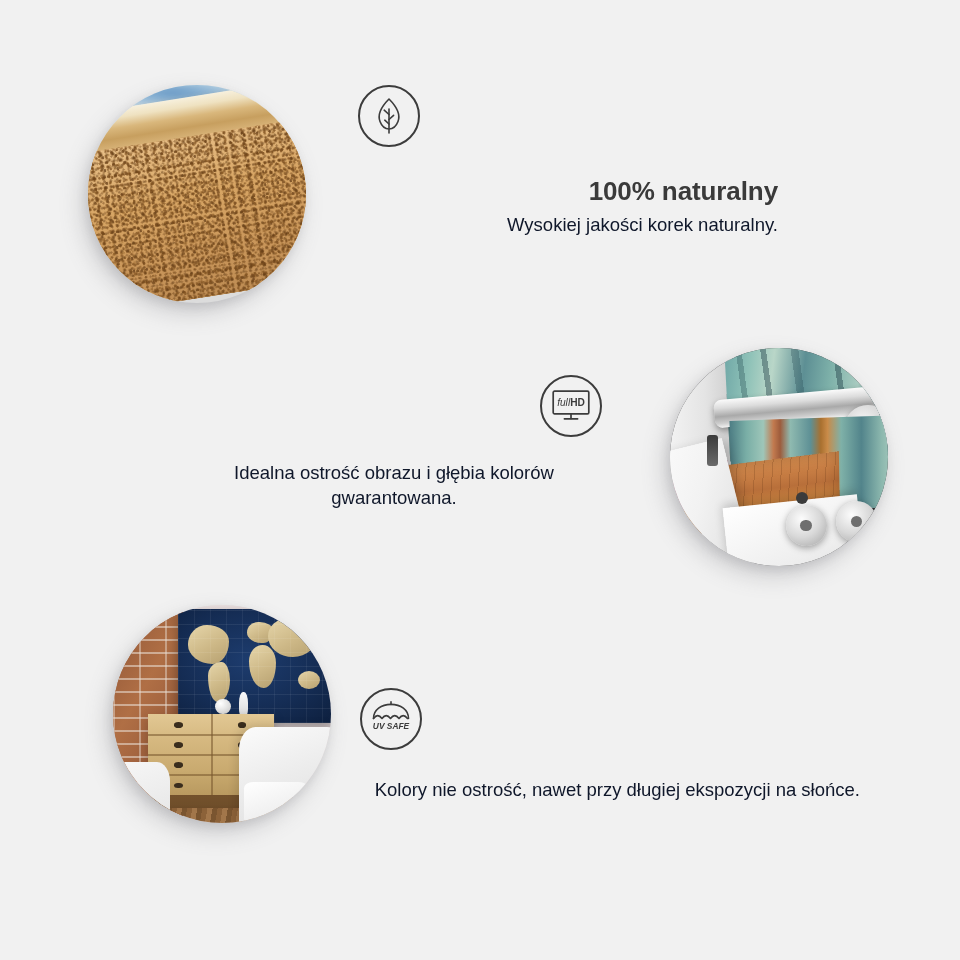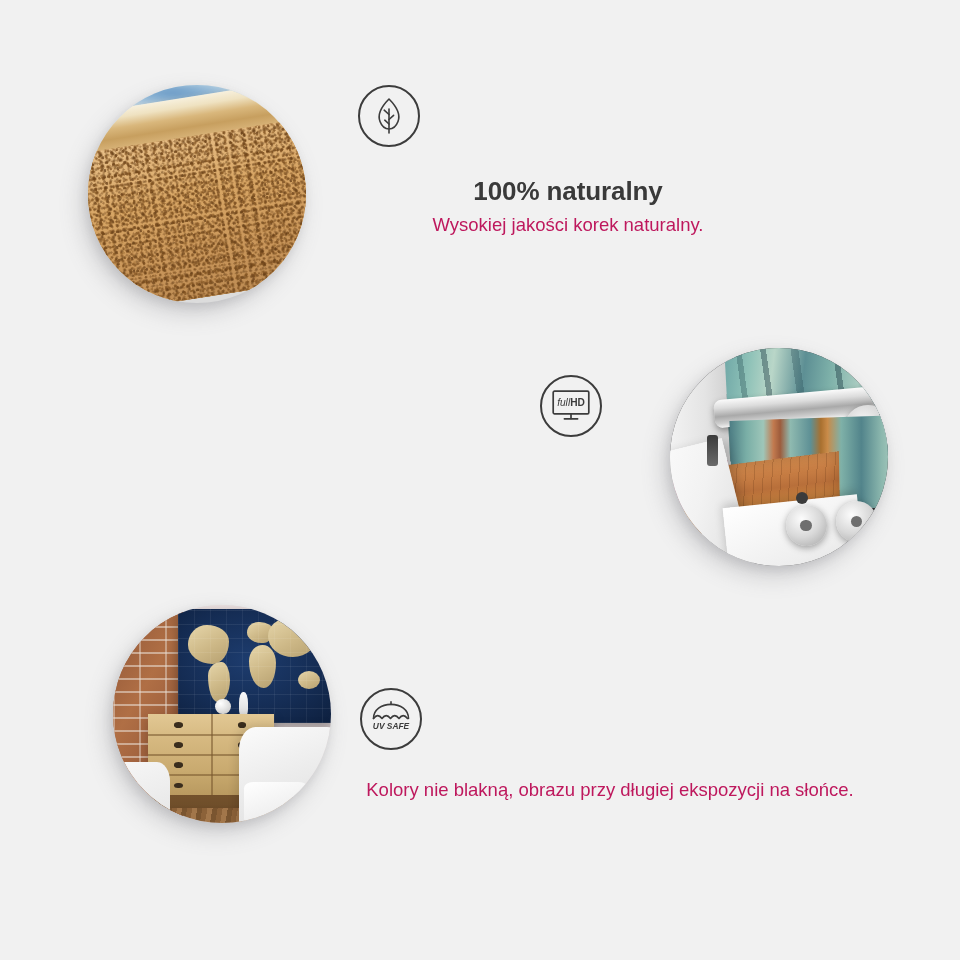--- a/index.html
+++ b/index.html
@@ -338,31 +338,31 @@
     font-size: 26px;
     font-weight: bold;
     color: #3a3a3a;
     letter-spacing: -0.1px;
     line-height: 1.15;
   }
   .feature p {
     margin: 6px 0 0 0;
     font-size: 18.5px;
     font-weight: normal;
-    color: #be185d;
+    color: #0f172a;
     line-height: 1.35;
   }
 
-  #feature-natural { left: 358px; top: 85px; width: 420px; text-align: center; }
+  #feature-natural { left: 358px; top: 85px; width: 420px; text-align: right; }
   #feature-natural .icon-badge { margin: 0 0 30px 0; }
 
   #feature-print   { left: 186px; top: 375px; width: 416px; text-align: center; }
   #feature-print .icon-badge { margin: 0 0 24px auto; }
 
-  #feature-uv      { left: 360px; top: 688px; width: 500px; text-align: center; }
+  #feature-uv      { left: 360px; top: 688px; width: 500px; text-align: right; }
   #feature-uv .icon-badge { margin: 0 0 28px 0; }
 
   .svg-icon { display: block; }
 </style>
 </head>
 <body>
 
 <div class="stage">
 
   <div class="photo-circle" id="circle-cork">
@@ -408,20 +408,21 @@
 
   <div class="feature" id="feature-print">
     <div class="icon-badge">
       <svg class="svg-icon" width="40" height="34" viewBox="0 0 40 34" fill="none" stroke="#3c3c3c" stroke-width="1.7" stroke-linecap="round" stroke-linejoin="round">
         <rect x="2.2" y="2.2" width="35.6" height="22.6" rx="1.4"></rect>
         <path d="M20 24.8 V29.4"></path>
         <path d="M13.4 29.8 H26.6"></path>
         <text x="20" y="17.2" text-anchor="middle" stroke="none" fill="#3c3c3c" font-family="Liberation Sans, sans-serif" font-size="10.2" font-style="italic">full<tspan font-style="normal" font-weight="bold">HD</tspan></text>
       </svg>
     </div>
+    <p>Idealna ostrość obrazu i głębia kolorów gwarantowana.</p>
   </div>
 
   <div class="photo-circle" id="circle-room">
     <div class="scene">
       <div class="rm-wall"></div>
       <div class="rm-brick"></div>
       <div class="rm-map">
         <div class="land" id="land-na"></div>
         <div class="land" id="land-sa"></div>
         <div class="land" id="land-eu"></div>
@@ -452,16 +453,16 @@
 
   <div class="feature" id="feature-uv">
     <div class="icon-badge">
       <svg class="svg-icon" width="44" height="36" viewBox="0 0 44 36" fill="none" stroke="#3c3c3c" stroke-width="1.6" stroke-linecap="round" stroke-linejoin="round">
         <path d="M4.5 17.5 C4.5 8.9 12.3 3.4 22 3.4 C31.7 3.4 39.5 8.9 39.5 17.5"></path>
         <path d="M4.5 17.5 C7.3 13.6 10.1 13.6 13 17.5 C15.8 13.6 18.6 13.6 21.5 17.5 C24.3 13.6 27.1 13.6 30 17.5 C32.8 13.6 35.6 13.6 38.5 17.5"></path>
         <path d="M22 3.4 V0.9"></path>
         <text x="22" y="27.6" text-anchor="middle" stroke="none" fill="#3c3c3c" font-family="Liberation Sans, sans-serif" font-size="8.4" font-weight="bold" font-style="italic">UV SAFE</text>
       </svg>
     </div>
-    <p>Kolory nie blakną, obrazu przy długiej ekspozycji na słońce.</p>
+    <p>Kolory nie ostrość, nawet przy długiej ekspozycji na słońce.</p>
   </div>
 
 </div>
 
 </body></html>

